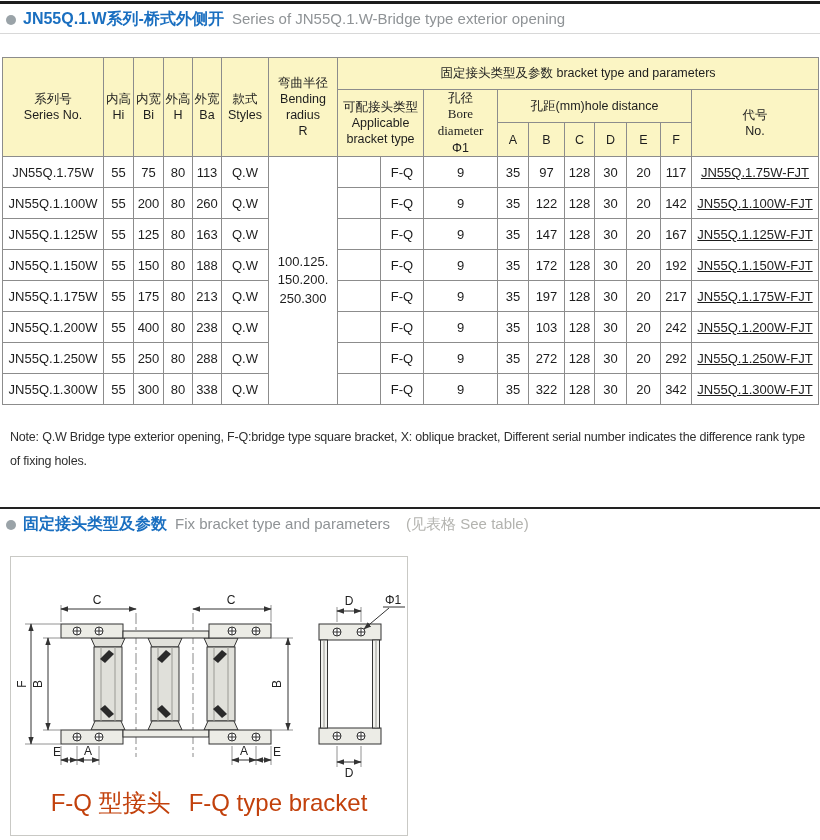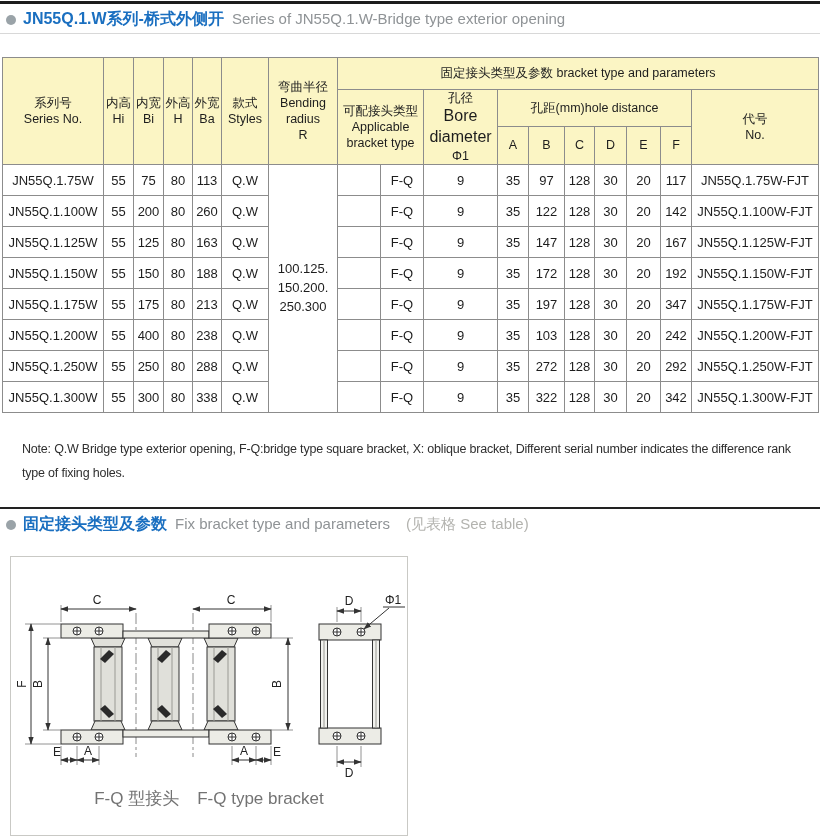--- a/index.html
+++ b/index.html
@@ -15,31 +15,31 @@
   .t-aside{color:#b3b3af;font-size:15px;margin-left:16px;}
   .title-rule{position:absolute;top:33px;left:0;width:820px;height:1px;background:#d8d8d8;}
   .rule2{position:absolute;top:507px;left:0;width:820px;height:2px;background:#222;}
 
   table.spec{position:absolute;top:57px;left:2px;width:817px;border-collapse:collapse;table-layout:fixed;}
   table.spec th,table.spec td{border:1px solid #8c8c8c;text-align:center;padding:0;overflow:hidden;}
   table.spec thead th{background:var(--header-bg,#fbf5c4);font-weight:normal;font-size:12.5px;line-height:1.3;color:#1d1d1d;}
   tr.h1{height:32px;} tr.h2{height:31px;} tr.h3{height:32px;}
   table.spec tbody td{height:30px;font-size:13px;color:#1d1d1d;background:#fff;}
   .l{display:block;}
-  .small{font-size:16px;}
-  .cell-no{text-align:left;padding-left:5px;font-size:12.5px;}
+  .small{font-size:13px;font-family:Liberation Serif, serif;}
+  .cell-no{text-align:left;padding-left:5px;font-size:12.5px;text-decoration:underline;}
   .radius-cell{white-space:pre-line;font-size:13px;line-height:1.45;vertical-align:middle;}
 
   .notes{position:absolute;top:421px;left:6px;width:812px;}
   .note-zh{font-size:13.5px;color:#2a2a2a;margin:0 0 8px 0;}
-  .note-en{font-size:12.5px;letter-spacing:-0.2px;color:#2f2f2f;margin:16px;line-height:1.95;}
+  .note-en{font-size:12.5px;letter-spacing:-0.2px;color:#2f2f2f;margin:4px;line-height:1.95;}
 
   .draw-box{position:absolute;top:556px;left:10px;width:398px;height:280px;border:1px solid #c9c9c5;background:#fff;box-sizing:border-box;}
   .draw-box svg{position:absolute;top:6px;left:0;}
-  .caption{position:absolute;top:230px;left:0;width:100%;text-align:center;font-size:17px;color:#737373;}
+  .caption{position:absolute;top:230px;left:0;width:100%;text-align:center;font-size:24px;color:#c2410c;}
   .caption .cz{margin-right:18px;}
   .edge-mark{position:absolute;right:0;width:4px;background:#141414;}
   .em1{top:57px;height:19px;} .em2{top:108px;height:21px;}
   svg text{font-family:"Liberation Sans","DejaVu Sans",sans-serif;font-size:12px;fill:#222;}
 </style>
 </head>
 <body>
 
 <div class="page">
   <div class="topline"></div>
@@ -209,21 +209,21 @@
           <td class="cell-ba">213</td>
           <td class="cell-styles">Q.W</td>
           <td class="cell-sub-empty"></td>
           <td class="cell-bracket">F-Q</td>
           <td class="cell-bore">9</td>
           <td class="cell-a">35</td>
           <td class="cell-b">197</td>
           <td class="cell-c">128</td>
           <td class="cell-d">30</td>
           <td class="cell-e">20</td>
-          <td class="cell-f">347</td>
+          <td class="cell-f">217</td>
           <td class="cell-no">JN55Q.1.175W-FJT</td>
         </tr>
         <tr>
           <td class="cell-series">JN55Q.1.200W</td>
           <td class="cell-hi">55</td>
           <td class="cell-bi">400</td>
           <td class="cell-h">80</td>
           <td class="cell-ba">238</td>
           <td class="cell-styles">Q.W</td>
           <td class="cell-sub-empty"></td>

